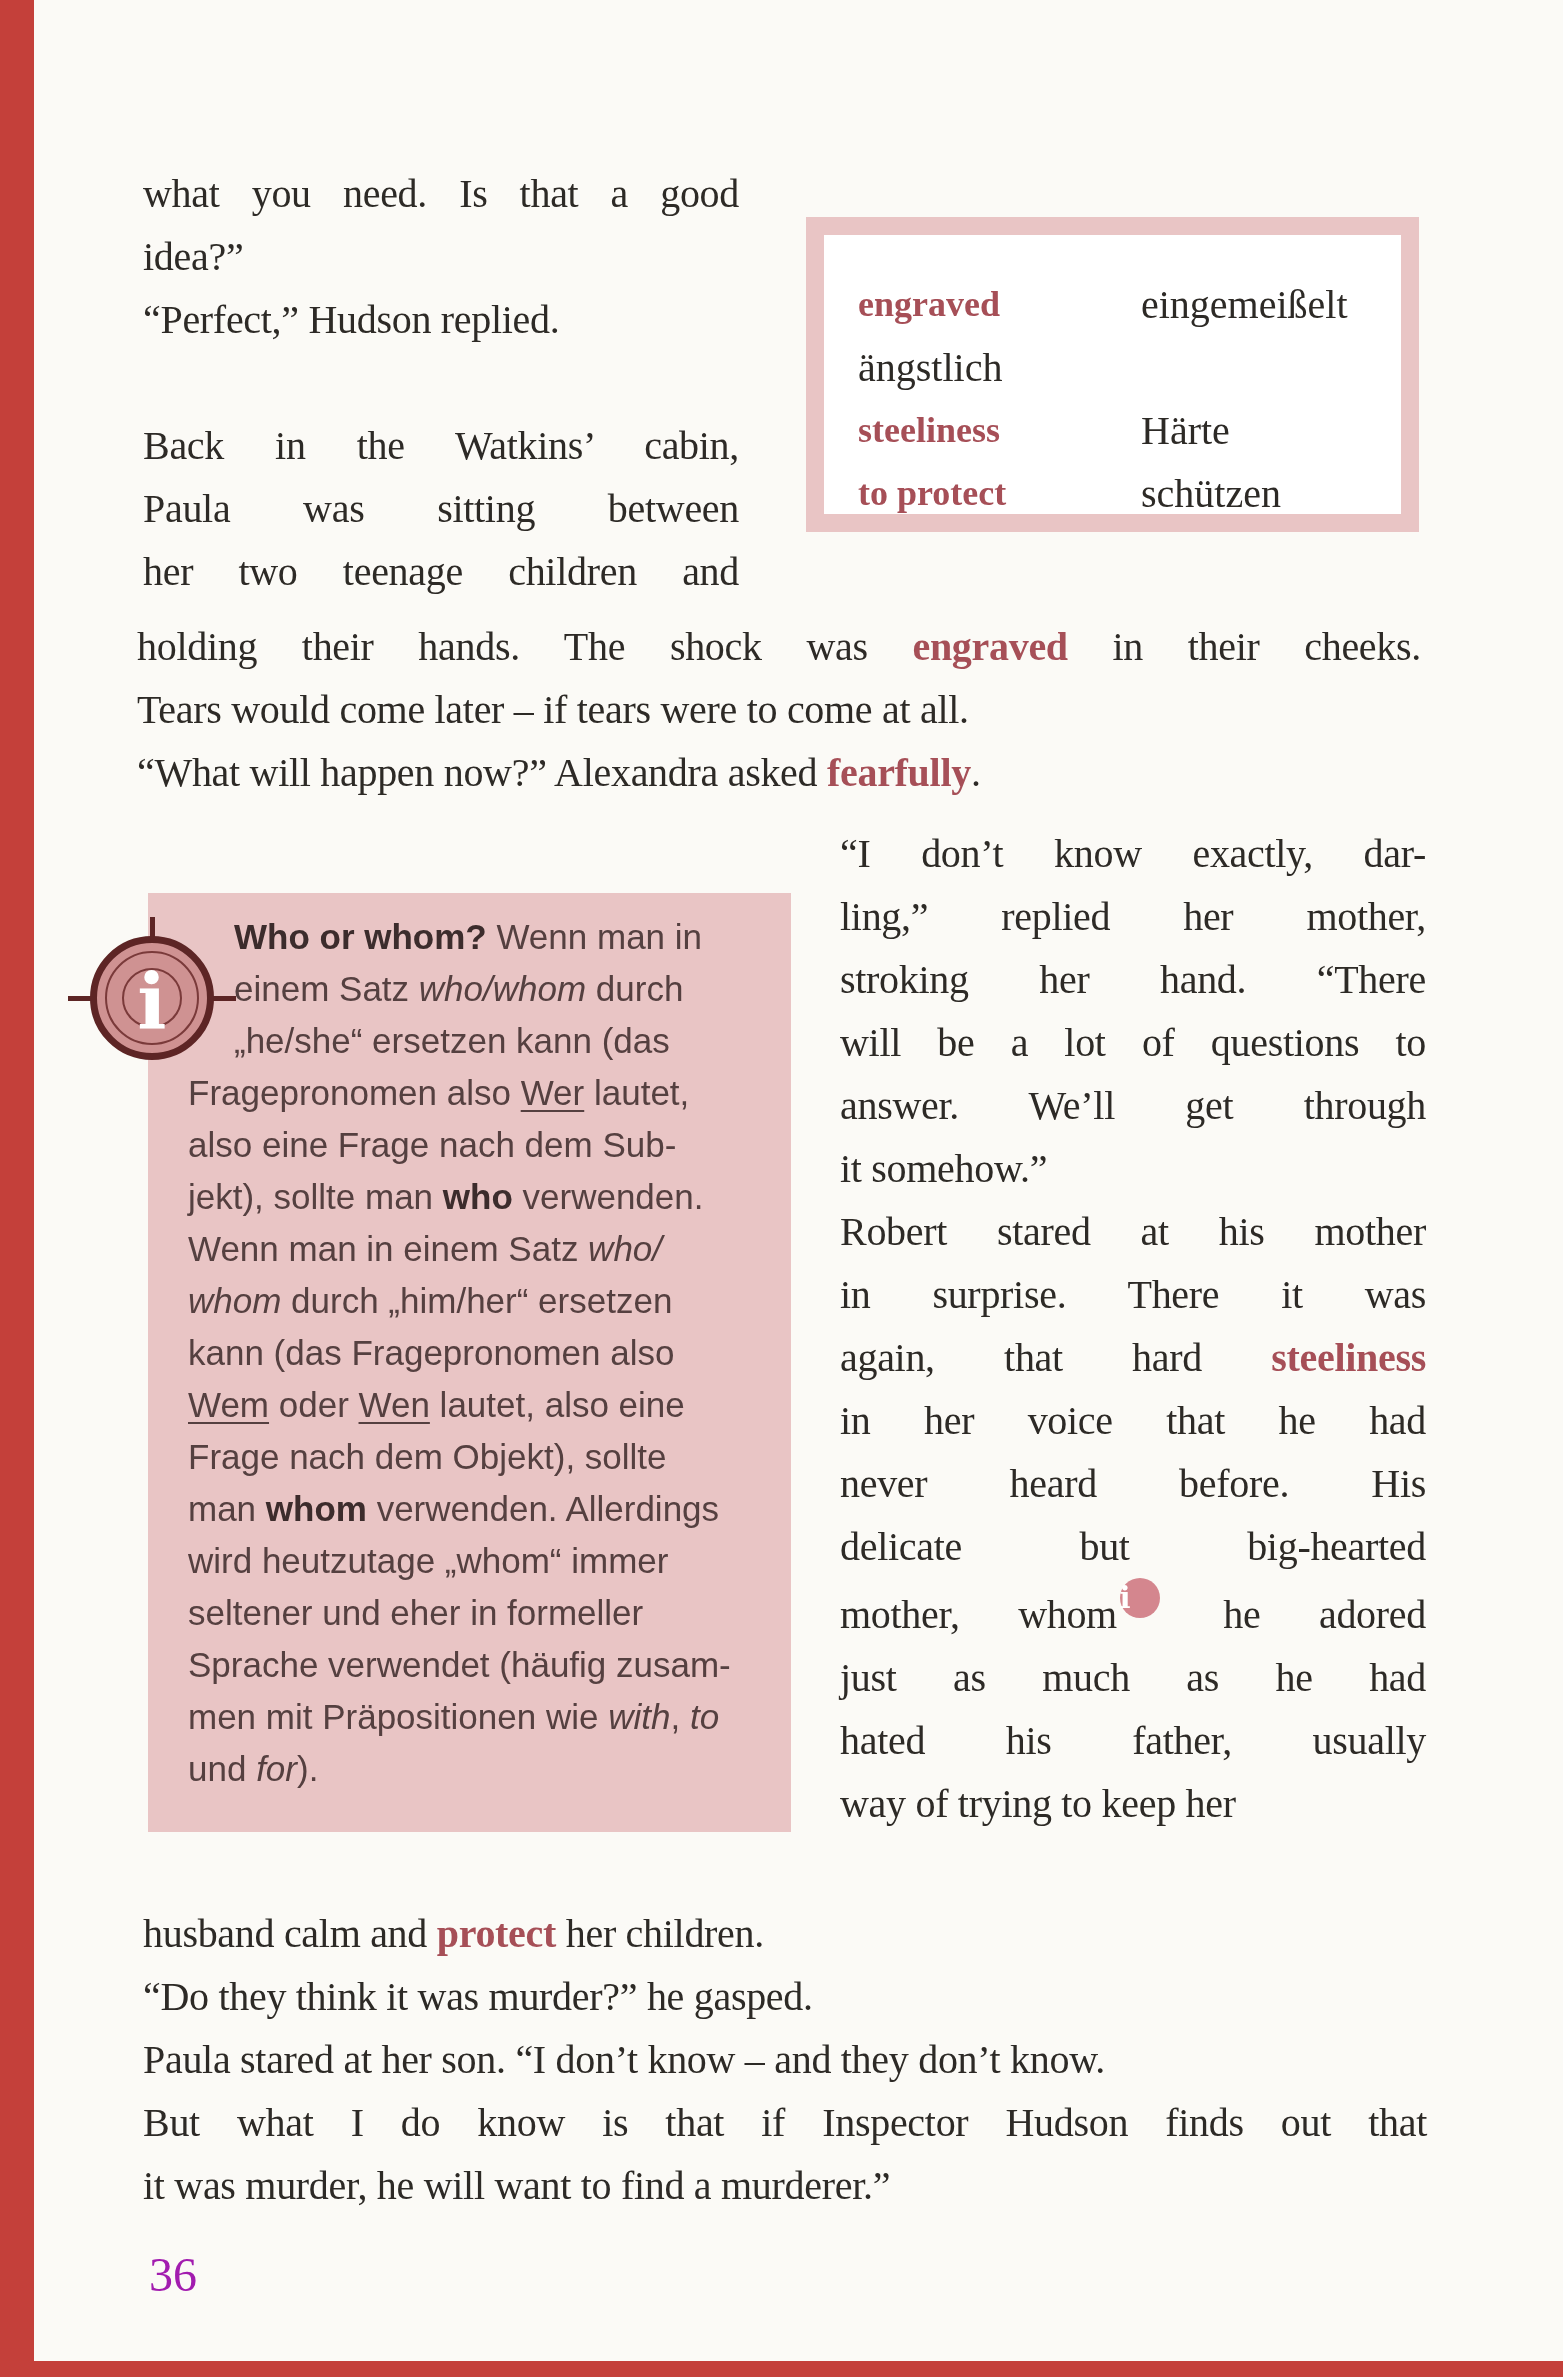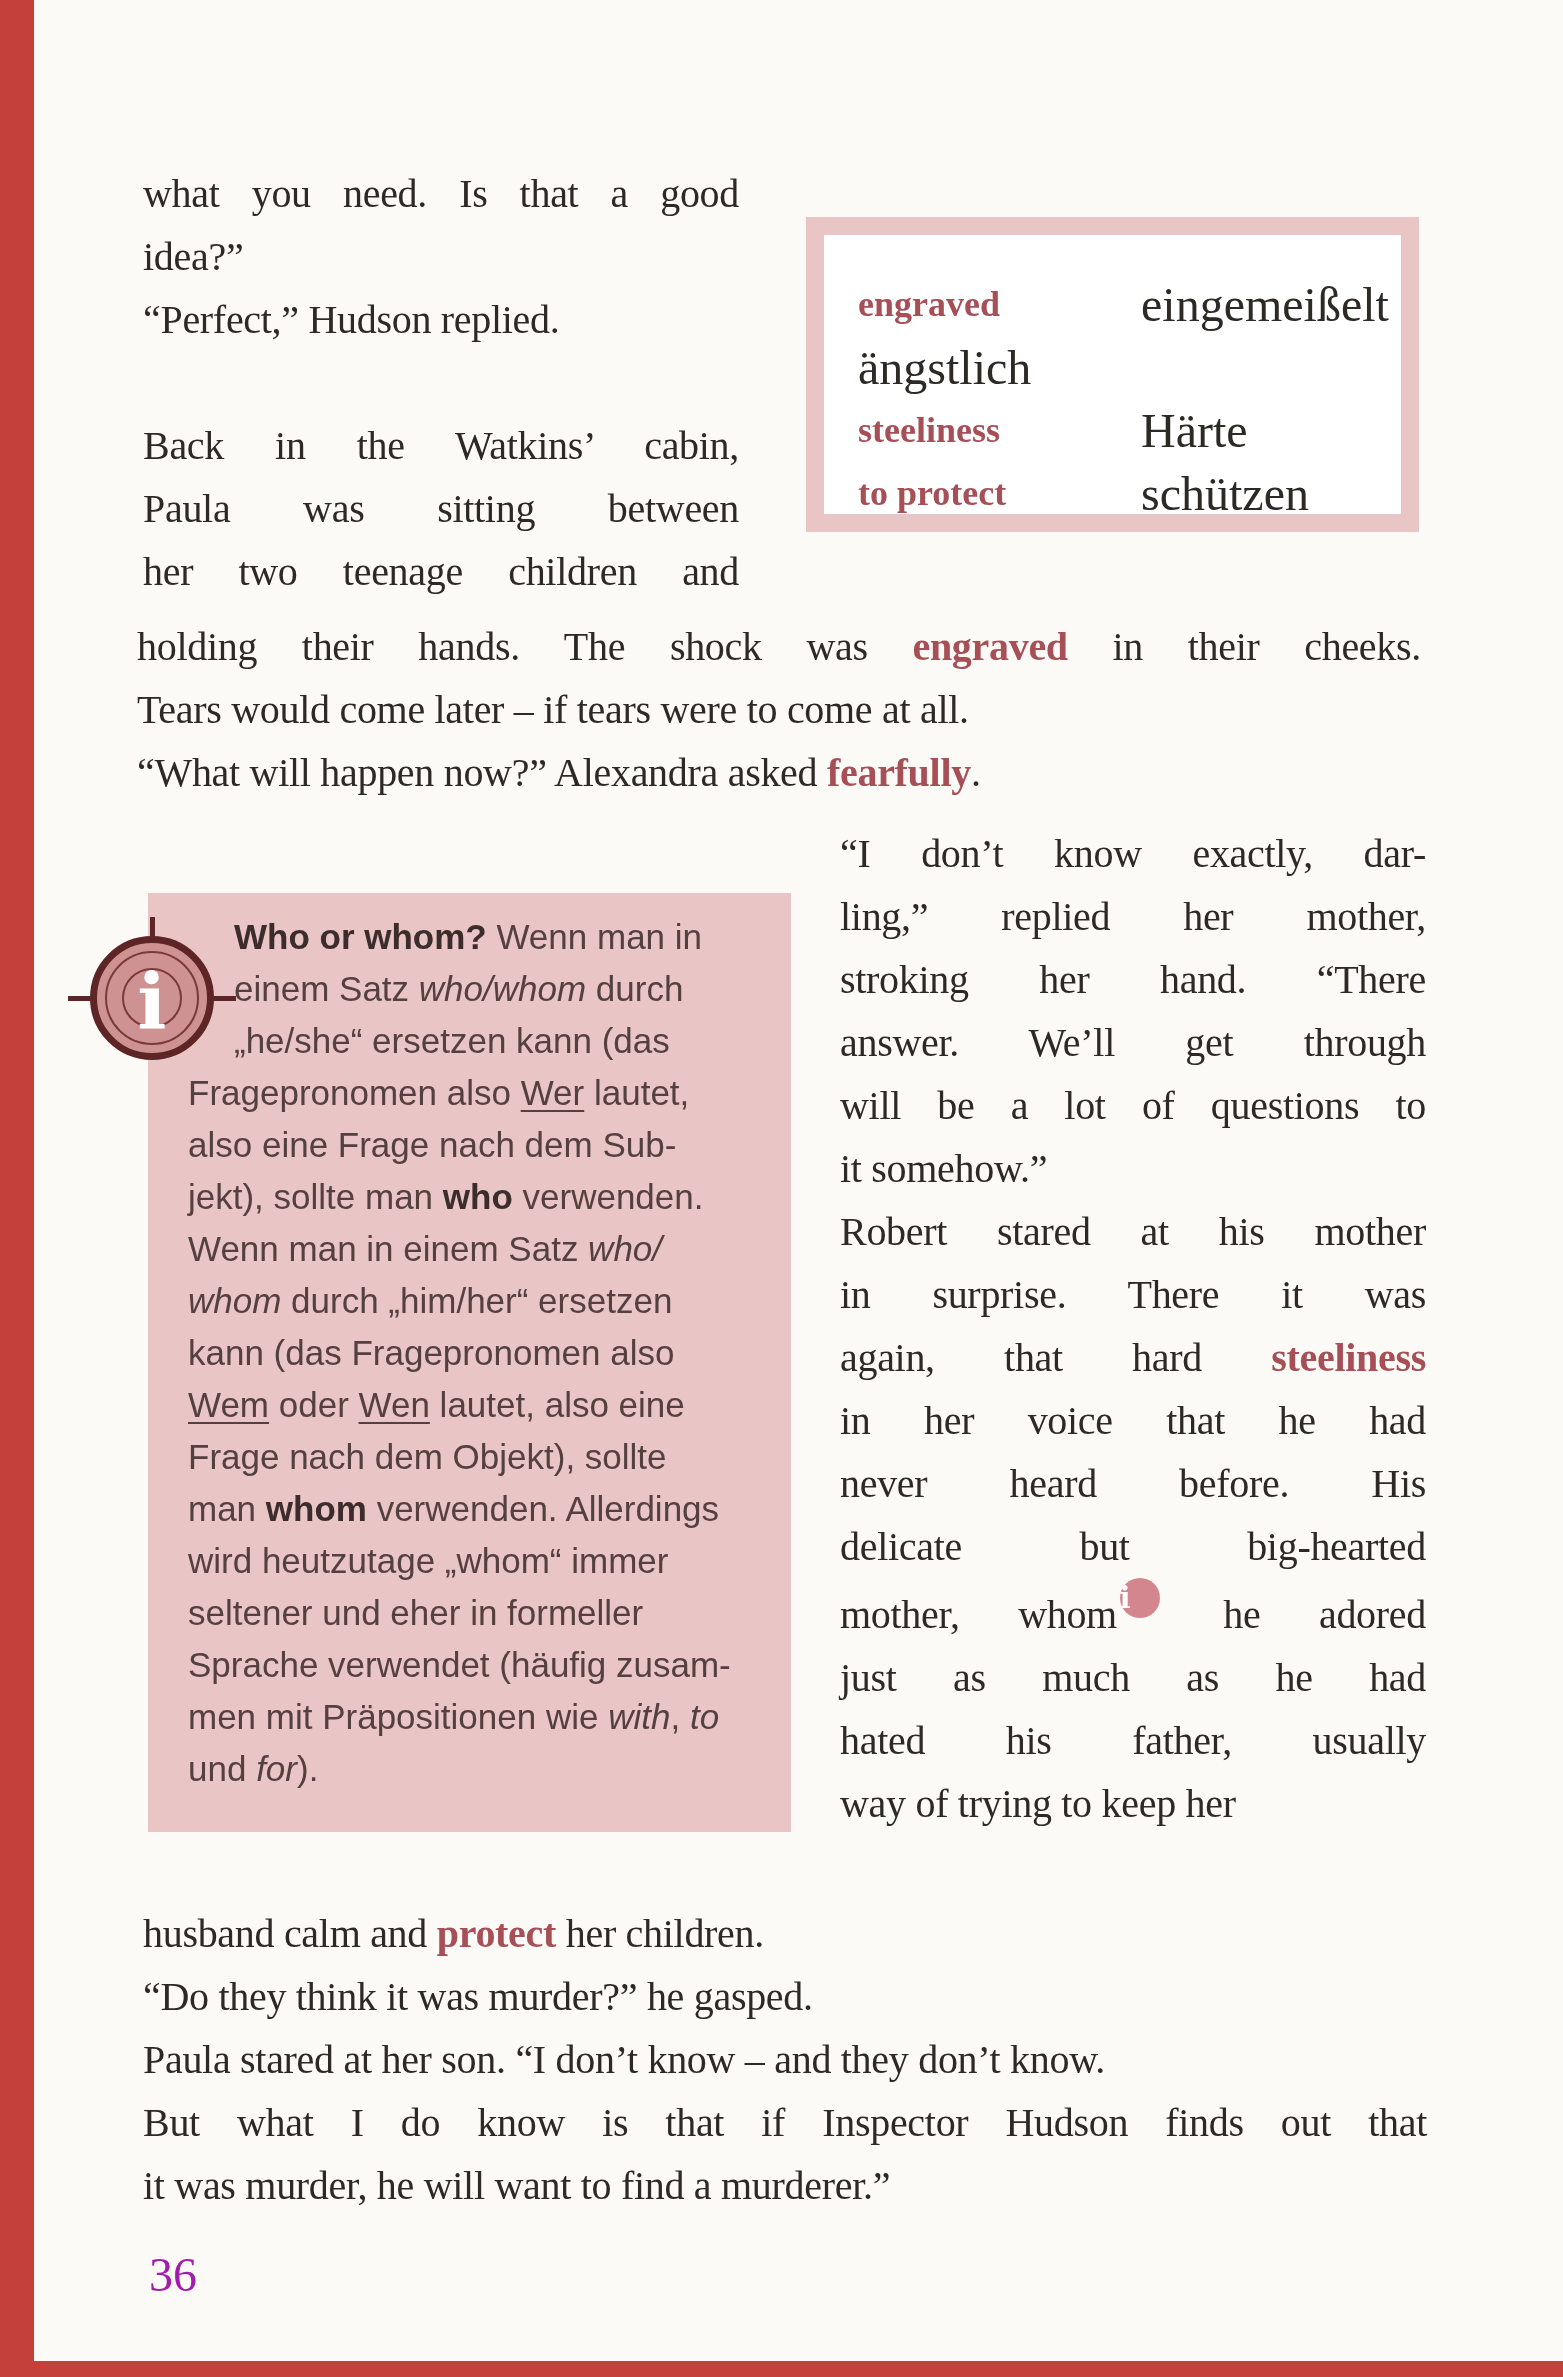--- a/index.html
+++ b/index.html
@@ -28,21 +28,21 @@
   #full-bottom{left:143px;top:1902px;width:1284px;}
 
   
   #vocab-box{
     position:absolute;left:806px;top:217px;width:613px;height:315px;
     background:#ffffff;border:18px solid #e9c5c5;box-sizing:border-box;
     padding:38px 0 0 34px;
   }
   .vocab-row{display:flex;line-height:63px;}
   .vocab-en{width:283px;font-weight:bold;color:#a64f57;font-size:36px;}
-  .vocab-de{color:#2d2a26;font-size:48px;}
+  .vocab-de{color:#2d2a26;font-size:40px;}
 
   
   #info-box{
     position:absolute;left:148px;top:893px;width:643px;height:939px;
     background:#e9c5c5;box-sizing:border-box;
     padding:18px 38px 0 40px;
     font-family:"Liberation Sans","DejaVu Sans",sans-serif;
     font-size:35px;color:#554040;
   }
   #info-box .line{line-height:52px;min-height:52px;}
@@ -118,22 +118,22 @@
   <div id="full-mid" class="story">
       <div class="line j">holding their hands. The shock was <span class="red">engraved</span> in their cheeks.</div>
       <div class="line">Tears would come later – if tears were to come at all.</div>
       <div class="line">“What will happen now?” Alexandra asked <span class="red">fearfully</span>.</div>
     </div>
 
   <div id="col-right" class="story">
       <div class="line j">“I don’t know exactly, dar-</div>
       <div class="line j">ling,” replied her mother,</div>
       <div class="line j">stroking her hand. “There</div>
+      <div class="line j">will be a lot of questions to</div>
       <div class="line j">answer. We’ll get through</div>
-      <div class="line j">will be a lot of questions to</div>
       <div class="line">it somehow.”</div>
       <div class="line j">Robert stared at his mother</div>
       <div class="line j">in surprise. There it was</div>
       <div class="line j">again, that hard <span class="red">steeliness</span></div>
       <div class="line j">in her voice that he had</div>
       <div class="line j">never heard before. His</div>
       <div class="line j">delicate but big-hearted</div>
       <div class="line j">mother, whom<span class="supi">i</span> he adored</div>
       <div class="line j">just as much as he had</div>
       <div class="line j">hated his father, usually</div>

